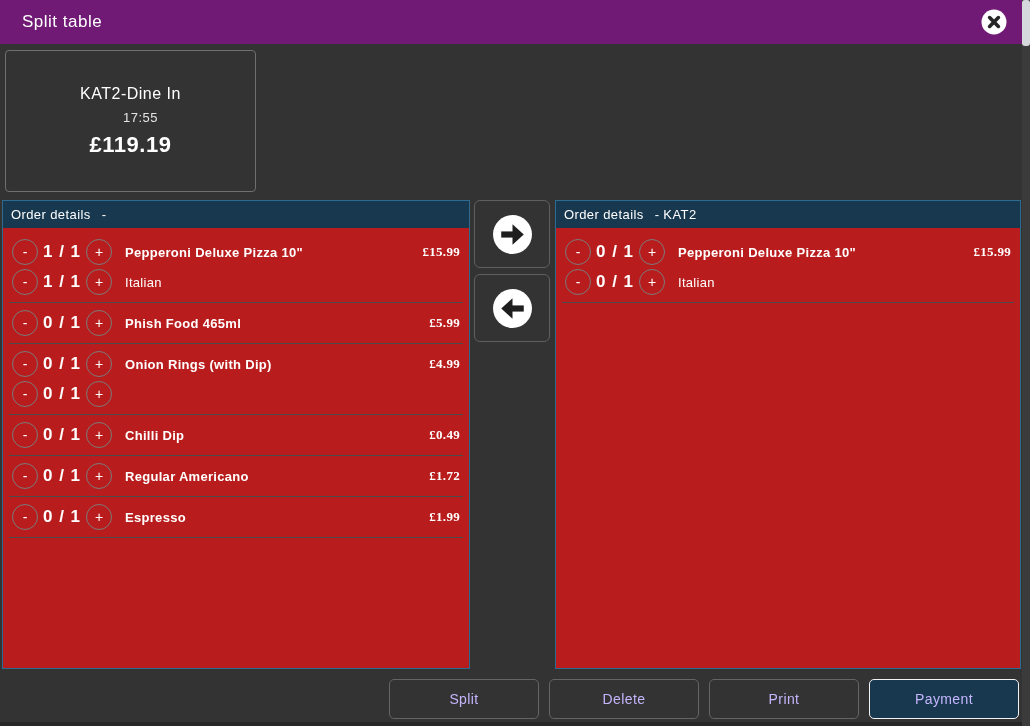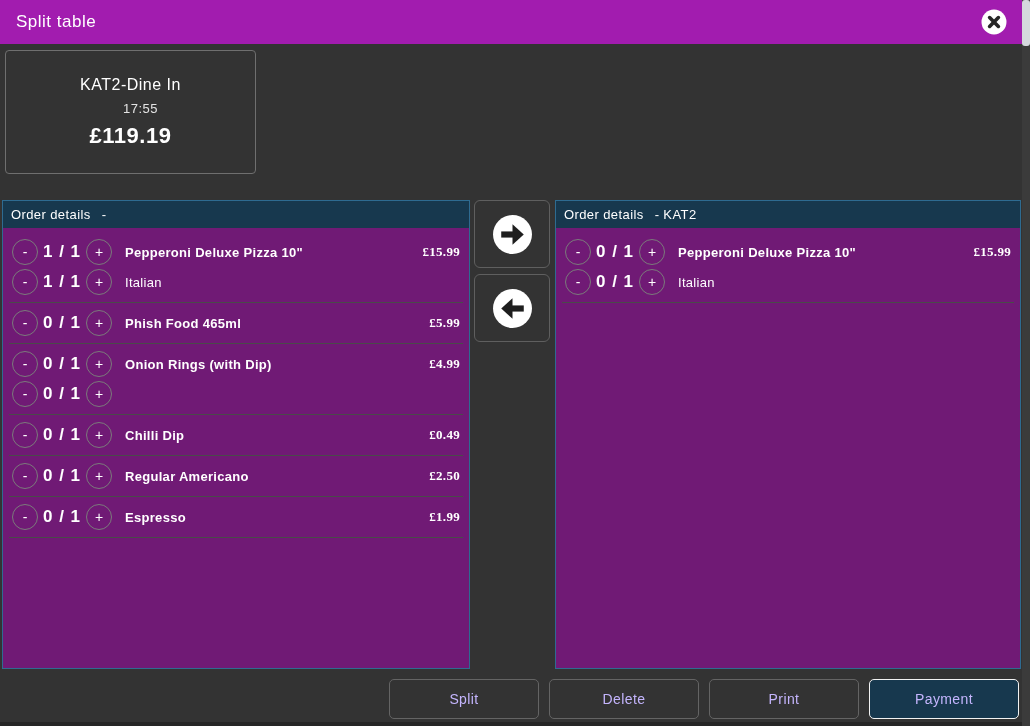--- a/index.html
+++ b/index.html
@@ -7,49 +7,49 @@
   body { font-family:"Liberation Sans", sans-serif; color:#fff; }
 
   .screen {
     position:relative; width:1030px; height:726px;
     background:#262626; overflow:hidden;
   }
 
   
   .titlebar {
     position:absolute; top:0; left:0; width:1022px; height:44px;
-    background:#a21caf; display:flex; align-items:center; padding:0 16px;
+    background:#701a75; display:flex; align-items:center; padding:0 22px;
   }
   .titlebar h1 { font-size:17px; font-weight:400; letter-spacing:.5px; }
   .close-btn {
     position:absolute; right:15px; top:9px; width:26px; height:26px;
     background:transparent; border:none; cursor:pointer; padding:0;
   }
 
   
   .modal-body {
     position:absolute; top:44px; left:0; width:1022px; height:678px;
     background:#333333;
   }
 
   
   .table-card {
-    position:absolute; left:5px; top:50px; width:251px; height:124px;
+    position:absolute; left:5px; top:50px; width:251px; height:142px;
     border:1px solid #6f6f6f; border-radius:4px;
     display:flex; flex-direction:column; align-items:center; justify-content:center;
     gap:7px; background:transparent;
   }
   .table-card .t-name { font-size:16px; letter-spacing:.5px; }
   .table-card .t-time { font-size:13px; color:#e3e3e3; letter-spacing:.5px;margin-left:20px; }
   .table-card .t-total { font-size:22px; font-weight:800; letter-spacing:.5px; }
 
   
   .panel {
     position:absolute; top:200px; height:469px;
-    border:1px solid #2e6b91; background:#701a75;
+    border:1px solid #2e6b91; background:#b91c1c;
     display:flex; flex-direction:column;
   }
   .panel.left  { left:2px;  width:468px; }
   .panel.right { left:555px; width:466px; }
   .panel-header {
     height:27px; background:#17384e; display:flex; align-items:center;
     padding:0 8px; font-size:13px; letter-spacing:.4px; flex:none;
   }
   .panel-header .suffix { margin-left:11px; }
   .panel-rows { flex:1; overflow:hidden; padding-top:4px; }
@@ -178,21 +178,21 @@
             <span class="item-name">Chilli Dip</span>
             <span class="item-price">£0.49</span>
           </div>
         </div>
         <div class="group">
           <div class="row main">
             <button class="qty-btn">-</button>
             <span class="qty">0 / 1</span>
             <button class="qty-btn">+</button>
             <span class="item-name">Regular Americano</span>
-            <span class="item-price">£2.50</span>
+            <span class="item-price">£1.72</span>
           </div>
         </div>
         <div class="group">
           <div class="row main">
             <button class="qty-btn">-</button>
             <span class="qty">0 / 1</span>
             <button class="qty-btn">+</button>
             <span class="item-name">Espresso</span>
             <span class="item-price">£1.99</span>
           </div>

